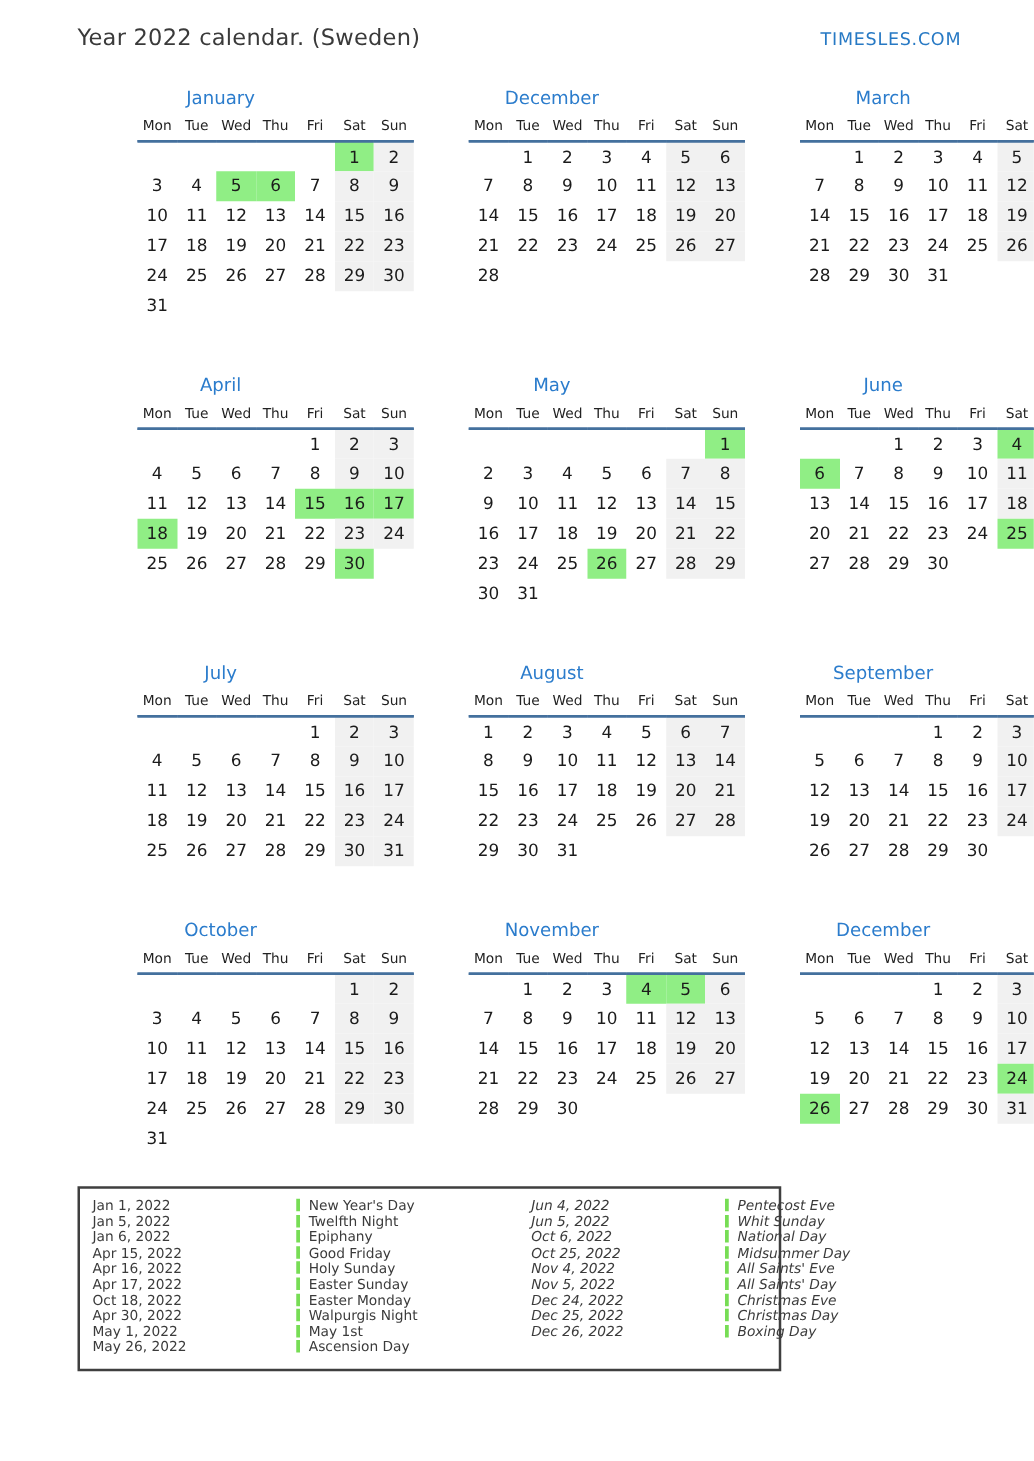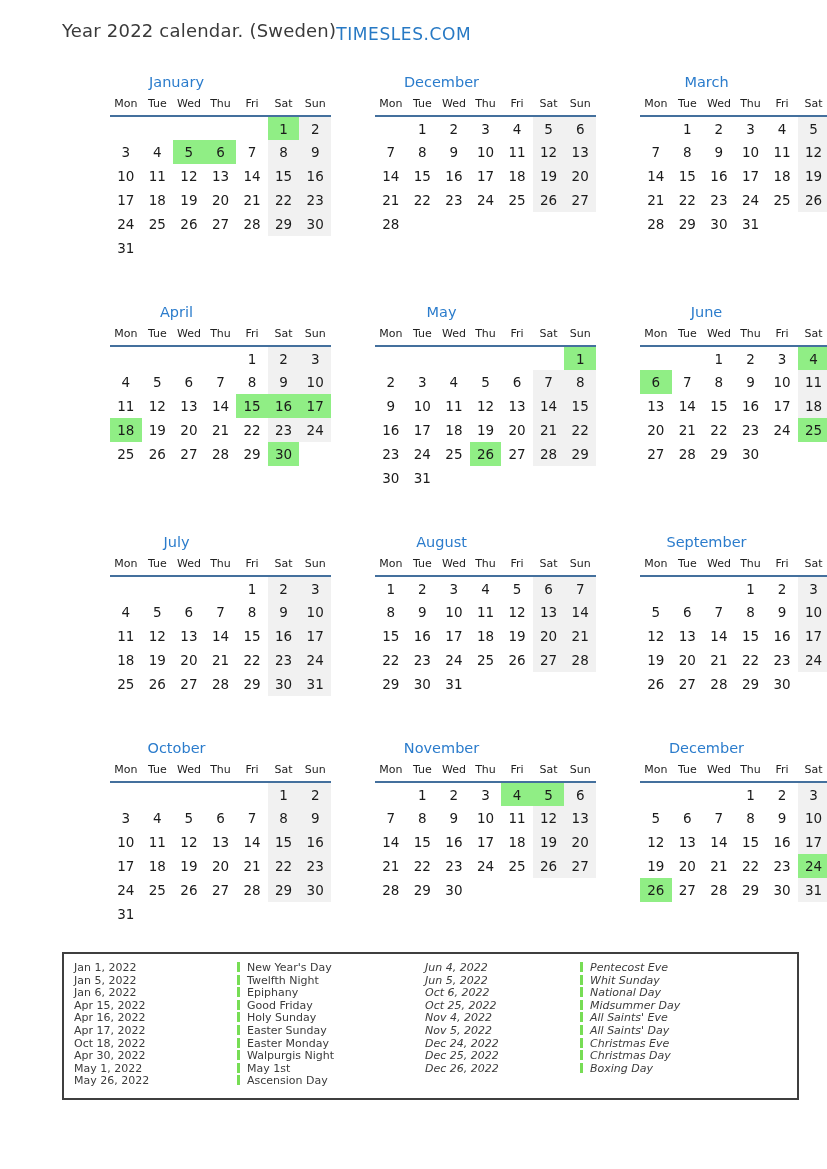--- a/index.html
+++ b/index.html
@@ -11,28 +11,28 @@
     --brand-blue:#2779c4;
   }
   *{box-sizing:border-box;}
   html,body{margin:0;padding:0;}
   body{
     width:827px;height:1169px;background:#ffffff;
     font-family:"DejaVu Sans", sans-serif;
     position:relative;overflow:hidden;
   }
   .header{
-    display:flex;justify-content:flex-start;align-items:flex-start;
+    display:flex;justify-content:space-between;align-items:flex-start;
     padding:20px 58px 0 62px;
   }
   .page-title{
     font-size:18px;font-weight:normal;color:#3a3a3a;margin:0;letter-spacing:0.2px;
   }
   .brand{
-    font-size:17px;color:var(--brand-blue);text-decoration:none;
+    font-size:14px;color:var(--brand-blue);text-decoration:none;
     letter-spacing:0.6px;margin-top:4px;cursor:pointer;
   }
   .months{
     display:grid;grid-template-columns:repeat(3,221px);
     column-gap:15px;row-gap:22px;margin:30px 0 0 66px;align-items:start;gap:44px;
   }
   .month-title{
     text-align:center;color:var(--accent-blue);font-size:14.5px;
     font-weight:normal;margin:0 0 7px 0;
   }
@@ -40,21 +40,21 @@
   .cal th{
     font-size:11px;font-weight:normal;color:#222;
     padding:0 0 5px 0;border-bottom:2px solid var(--header-line);
   }
   .cal td{
     height:24px;text-align:center;font-size:13.5px;color:#1b1b1b;padding:0;
   }
   td.weekend{background:var(--weekend-bg);}
   td.holiday{background:var(--holiday-bg);}
   .legend{
-    margin:26px 0 0 62px;width:737px;border:2px solid #3f3f3f;
+    margin:26px 0 0 62px;width:563px;border:2px solid #3f3f3f;
     padding:8px 0 10px 10px;display:flex;font-size:11px;color:#3b3b3b;
   }
   .legend-group{display:grid;align-content:start;}
   .legend-group.g0{grid-template-columns:163px 188px;}
   .legend-group.g1{grid-template-columns:155px 1fr;flex:1;font-style:italic;}
   .l-date,.l-name{line-height:12.6px;white-space:nowrap;}
   .bar{
     display:inline-block;width:3px;height:10px;background:var(--legend-bar);
     margin-right:7px;vertical-align:-1px;
   }

